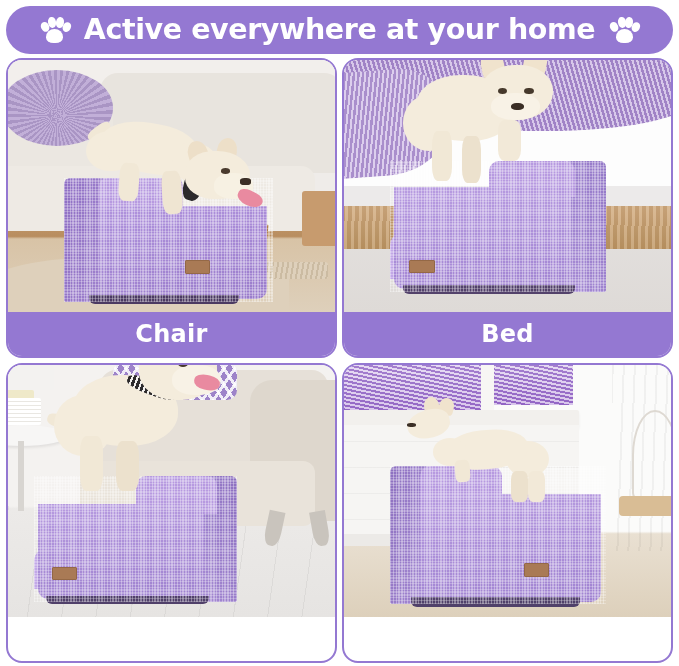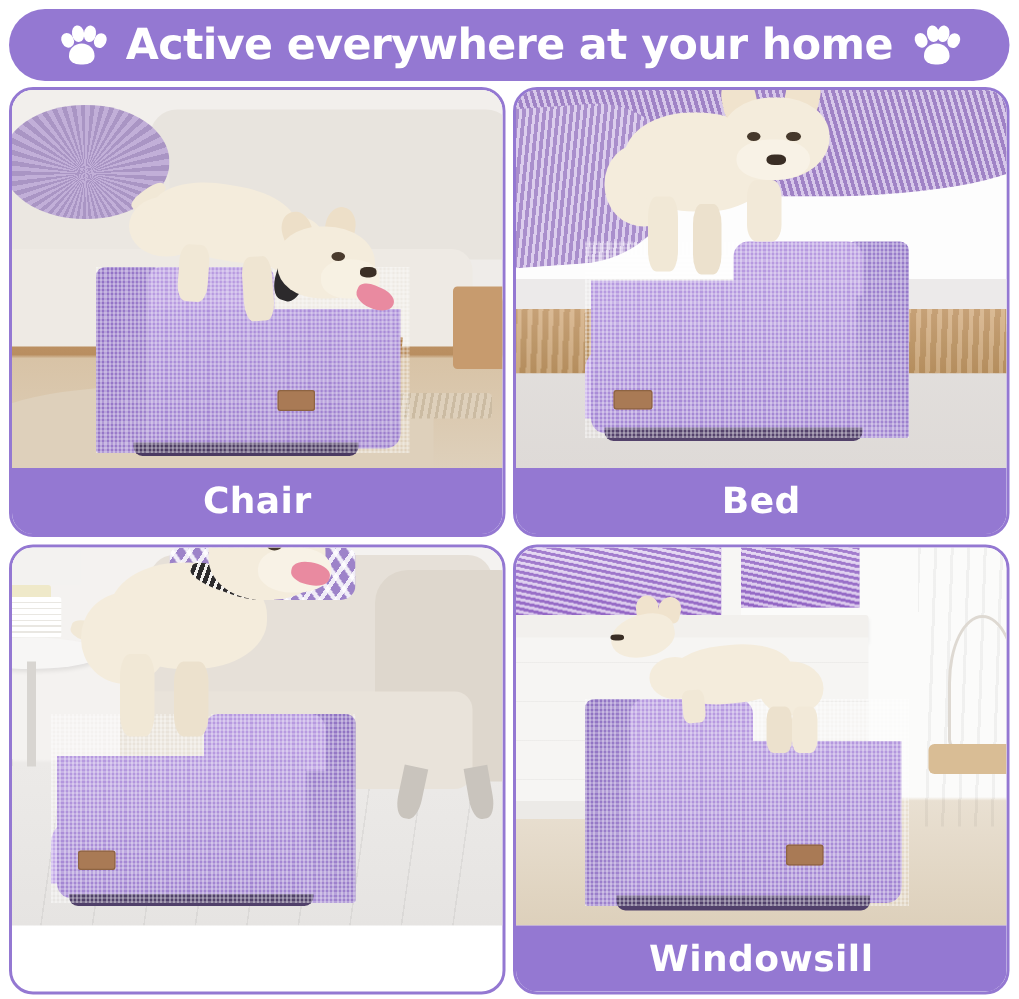--- a/index.html
+++ b/index.html
@@ -418,18 +418,15 @@
         <div class="dogpart d-chest"></div>
         <div class="dogpart d-leg2"></div>
         <div class="dogpart d-leg3"></div>
         <div class="dogpart d-leg1"></div>
         <div class="dogpart d-ear1"></div>
         <div class="dogpart d-ear2"></div>
         <div class="dogpart d-head"></div>
         <div class="dogpart d-nose"></div>
       </div>
     </div>
-    <div class="caption">
-      <span>Windowsill</span>
-    </div>
   </div>
 
 </div>
 
 </body></html>

